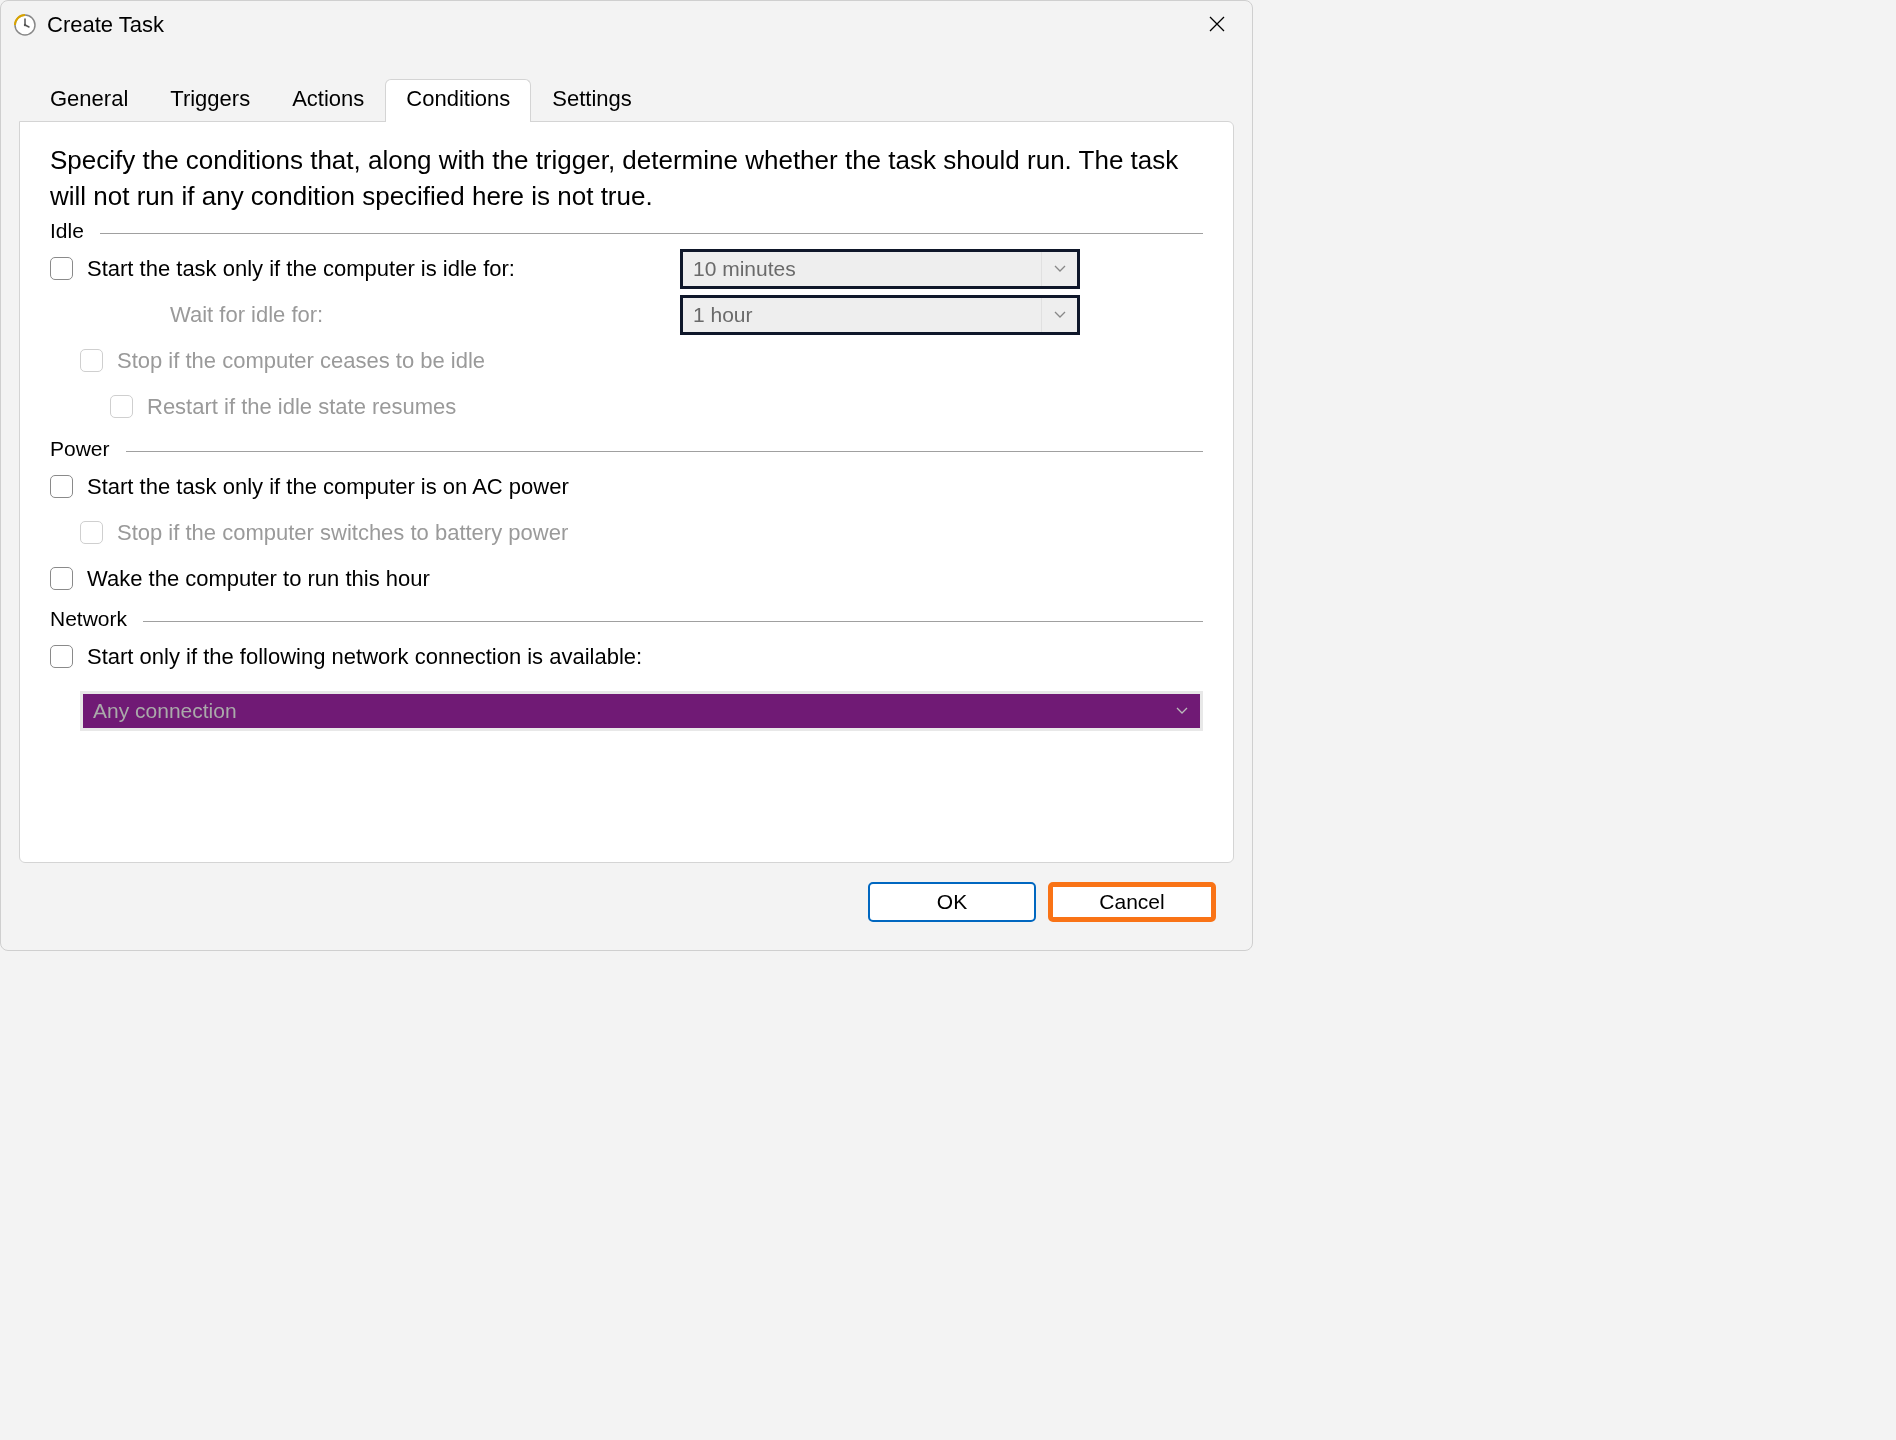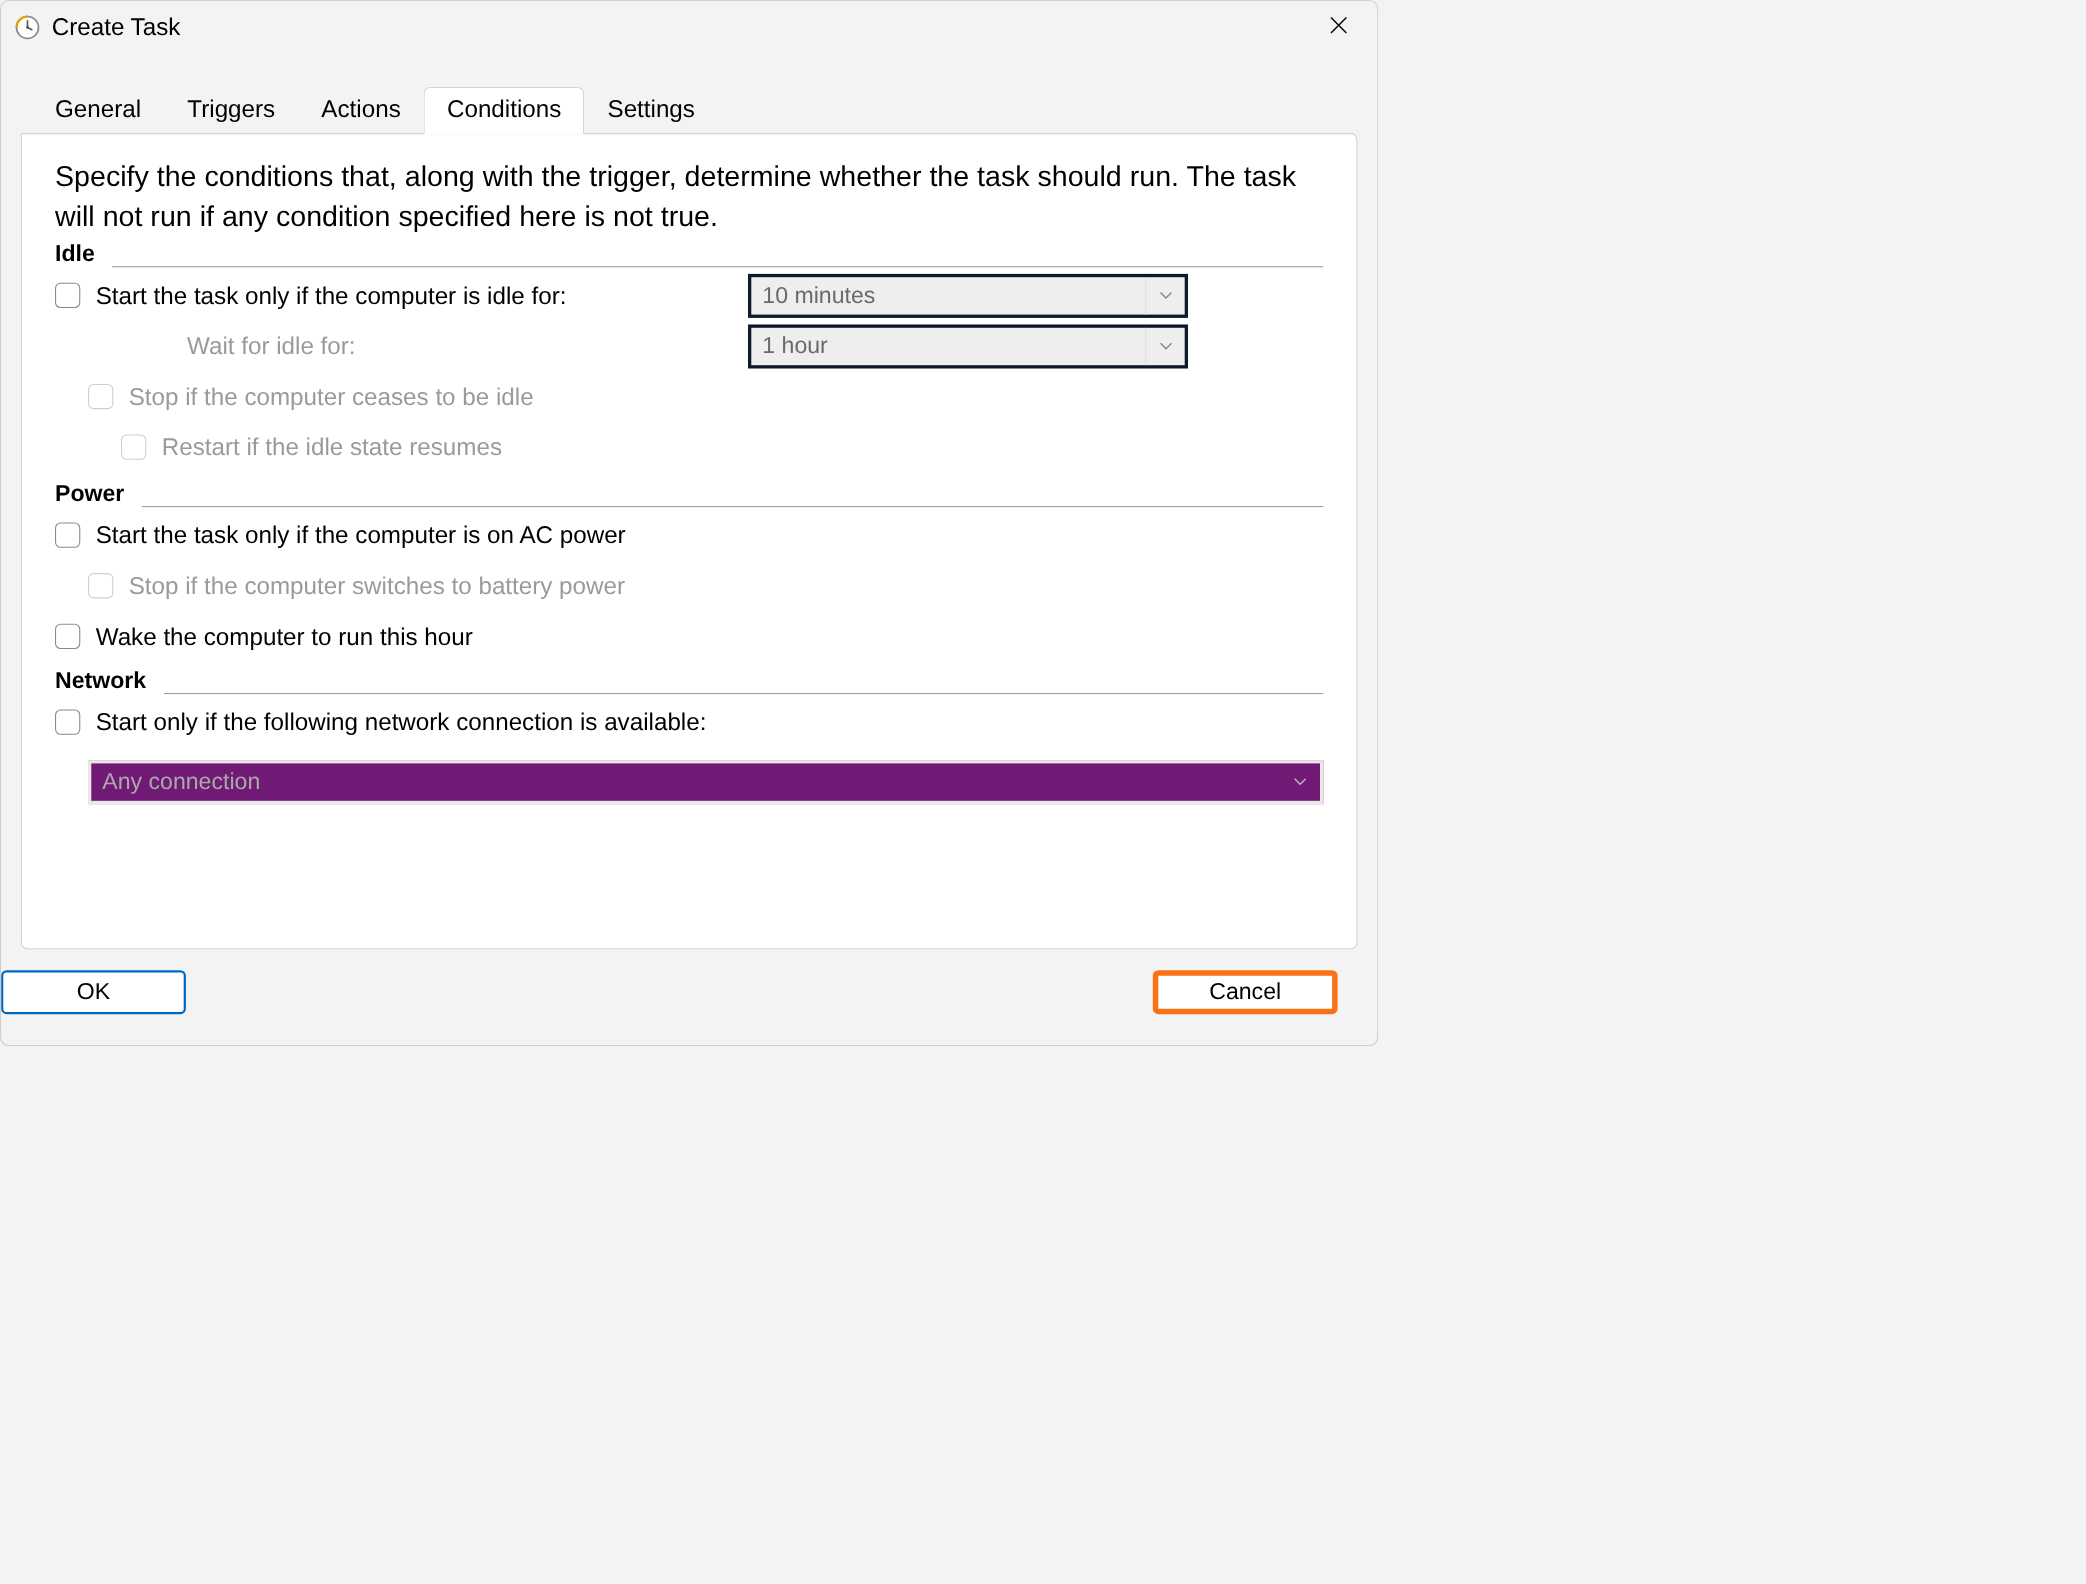--- a/index.html
+++ b/index.html
@@ -88,24 +88,23 @@
       top: -1px;
     }
     .intro {
       font-size: 26px;
       color: #000;
       line-height: 1.4;
       margin-bottom: 4px;
     }
     .section-header {
       display: flex;
-      align-items: flex-end;
+      align-items: center;
       margin-top: 2px;
       gap: 16px;
-      font-weight: bold;
     }
     .section-label {
       font-size: 21px;
       color: #000;
       white-space: nowrap;
     }
     .section-line {
       flex: 1;
       height: 1px;
       background: #a0a0a0;
@@ -191,22 +190,22 @@
       padding-left: 120px;
       font-size: 22px;
       color: #9a9a9a;
     }
     .network-combo-wrap {
       padding-left: 30px;
       margin-top: 14px;
     }
     .footer {
       display: flex;
-      justify-content: space-between;
-      gap: 28px;
+      justify-content: flex-end;
+      gap: 12px;
       padding: 0 36px 28px 0;
     }
     .btn {
       width: 168px;
       height: 40px;
       border-radius: 5px;
       font-size: 21px;
       display: flex;
       align-items: center;
       justify-content: center;

